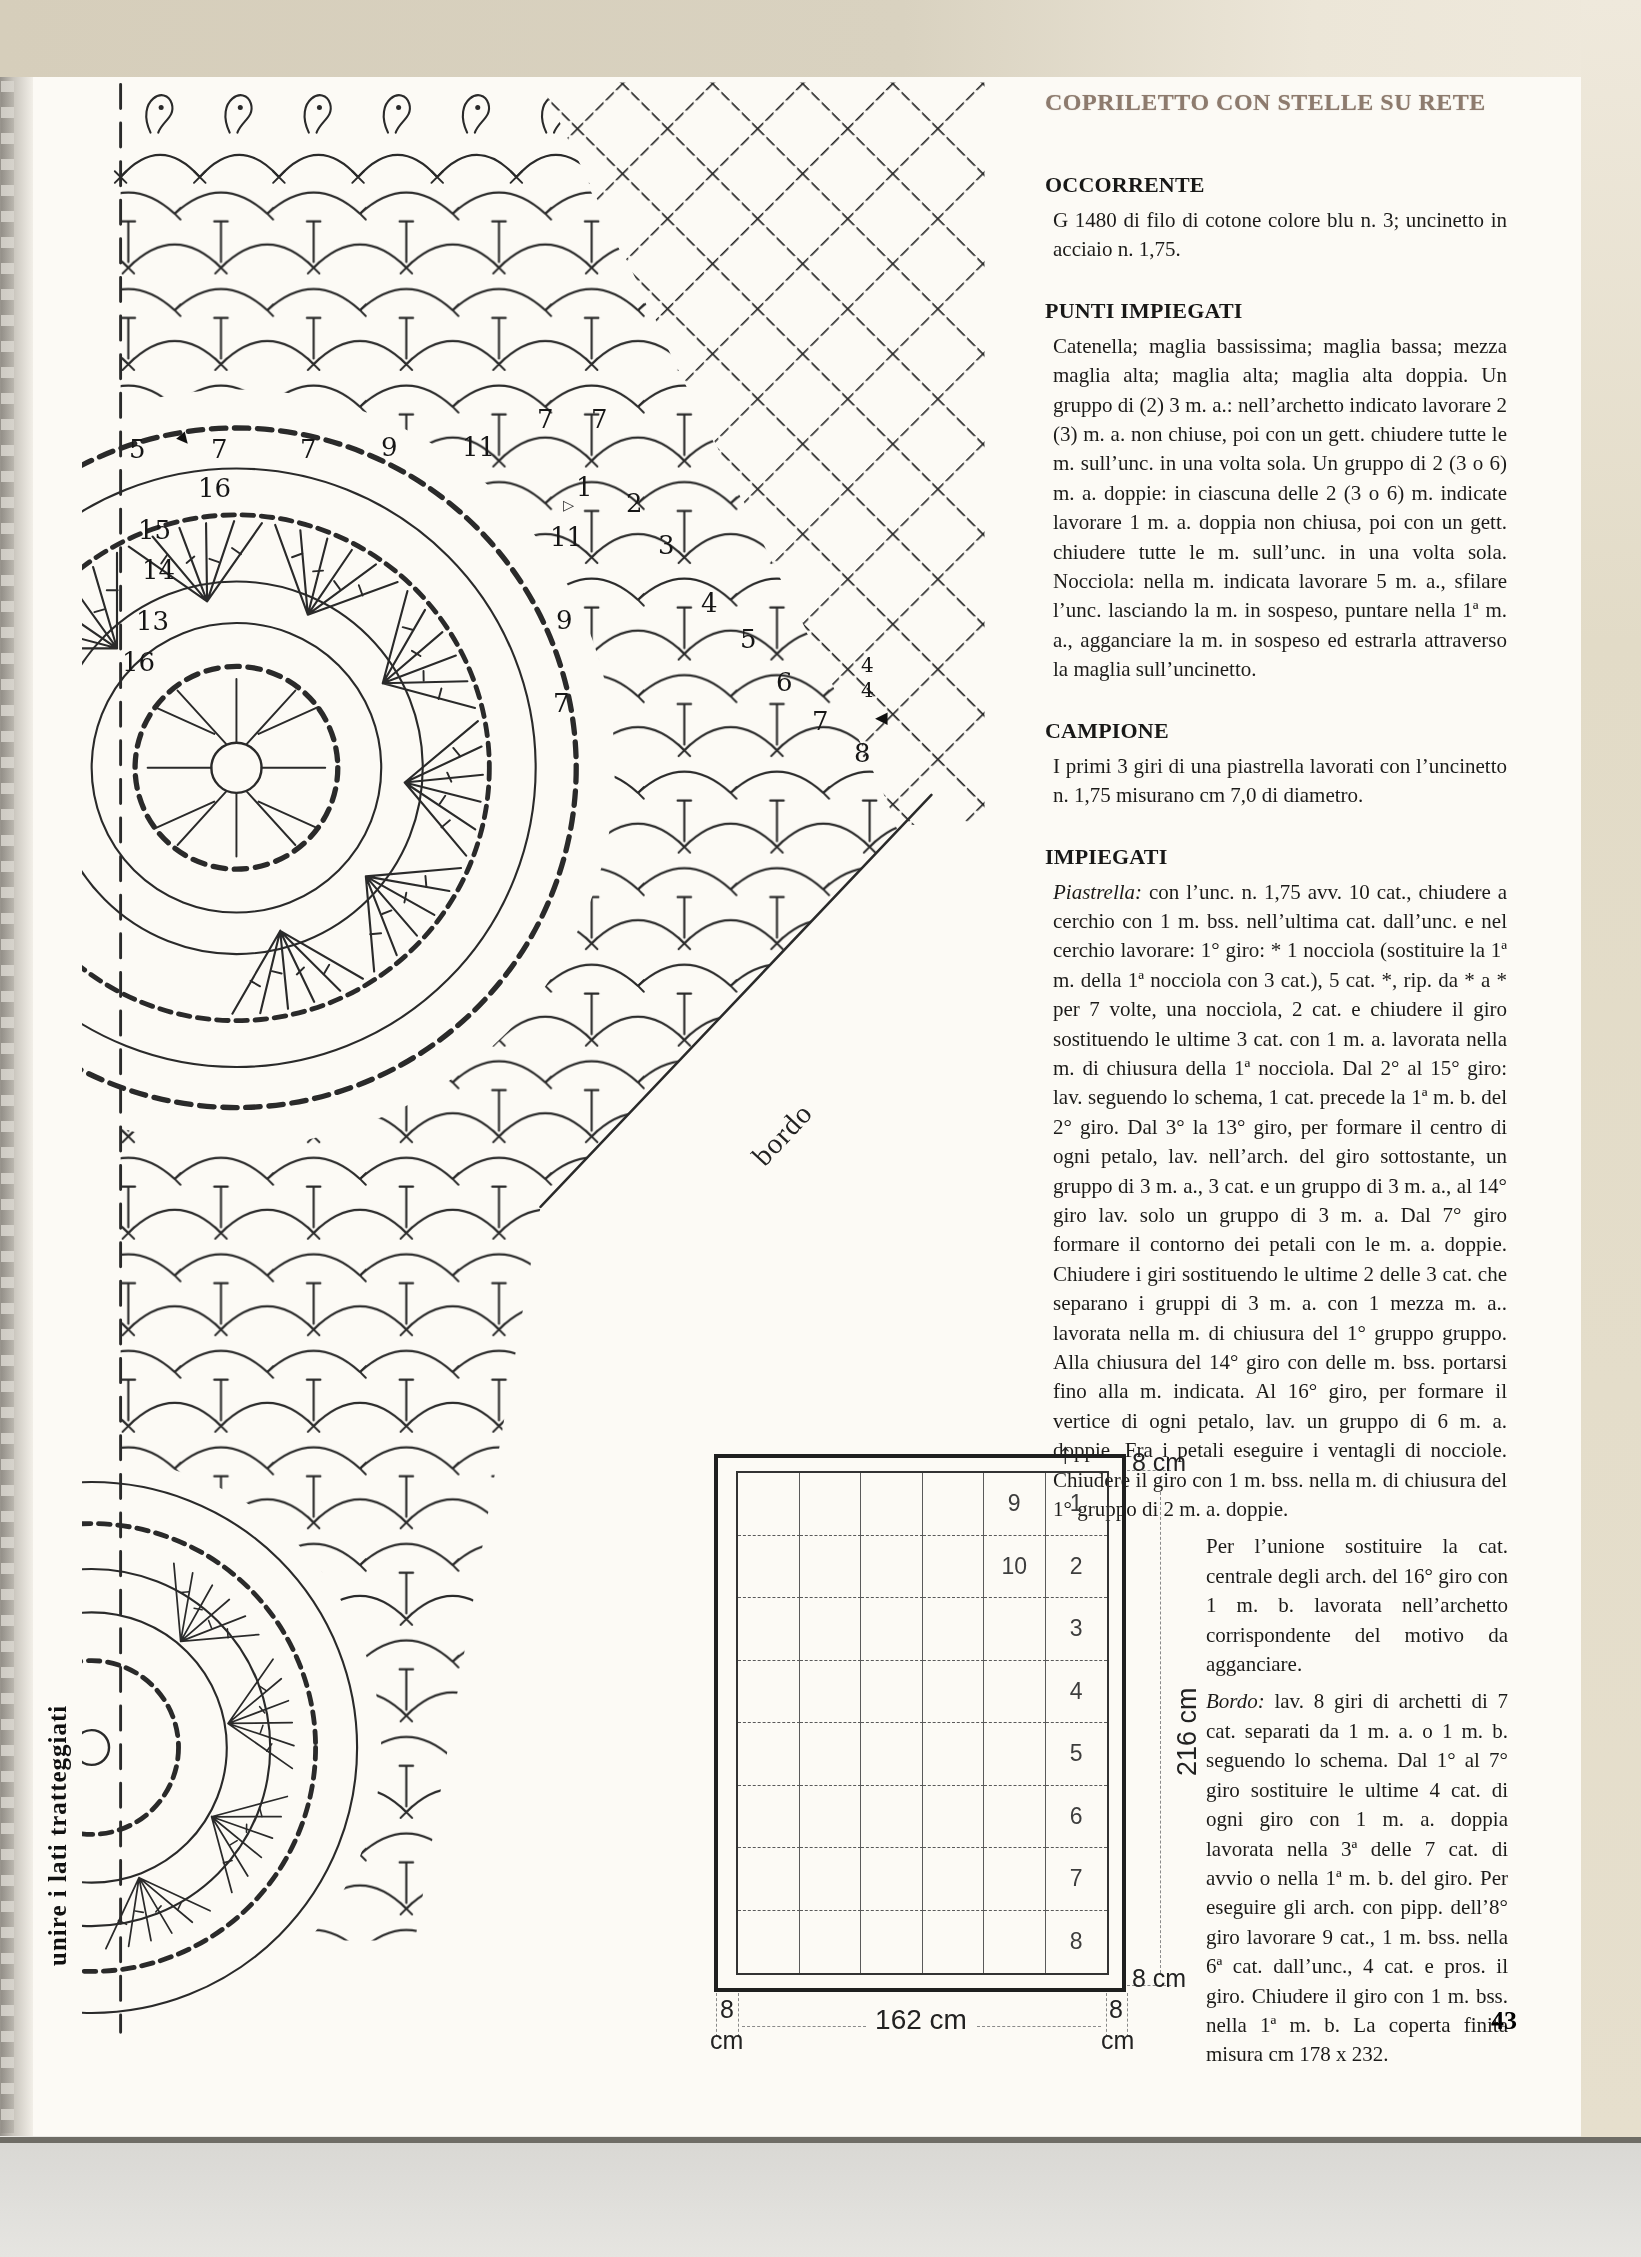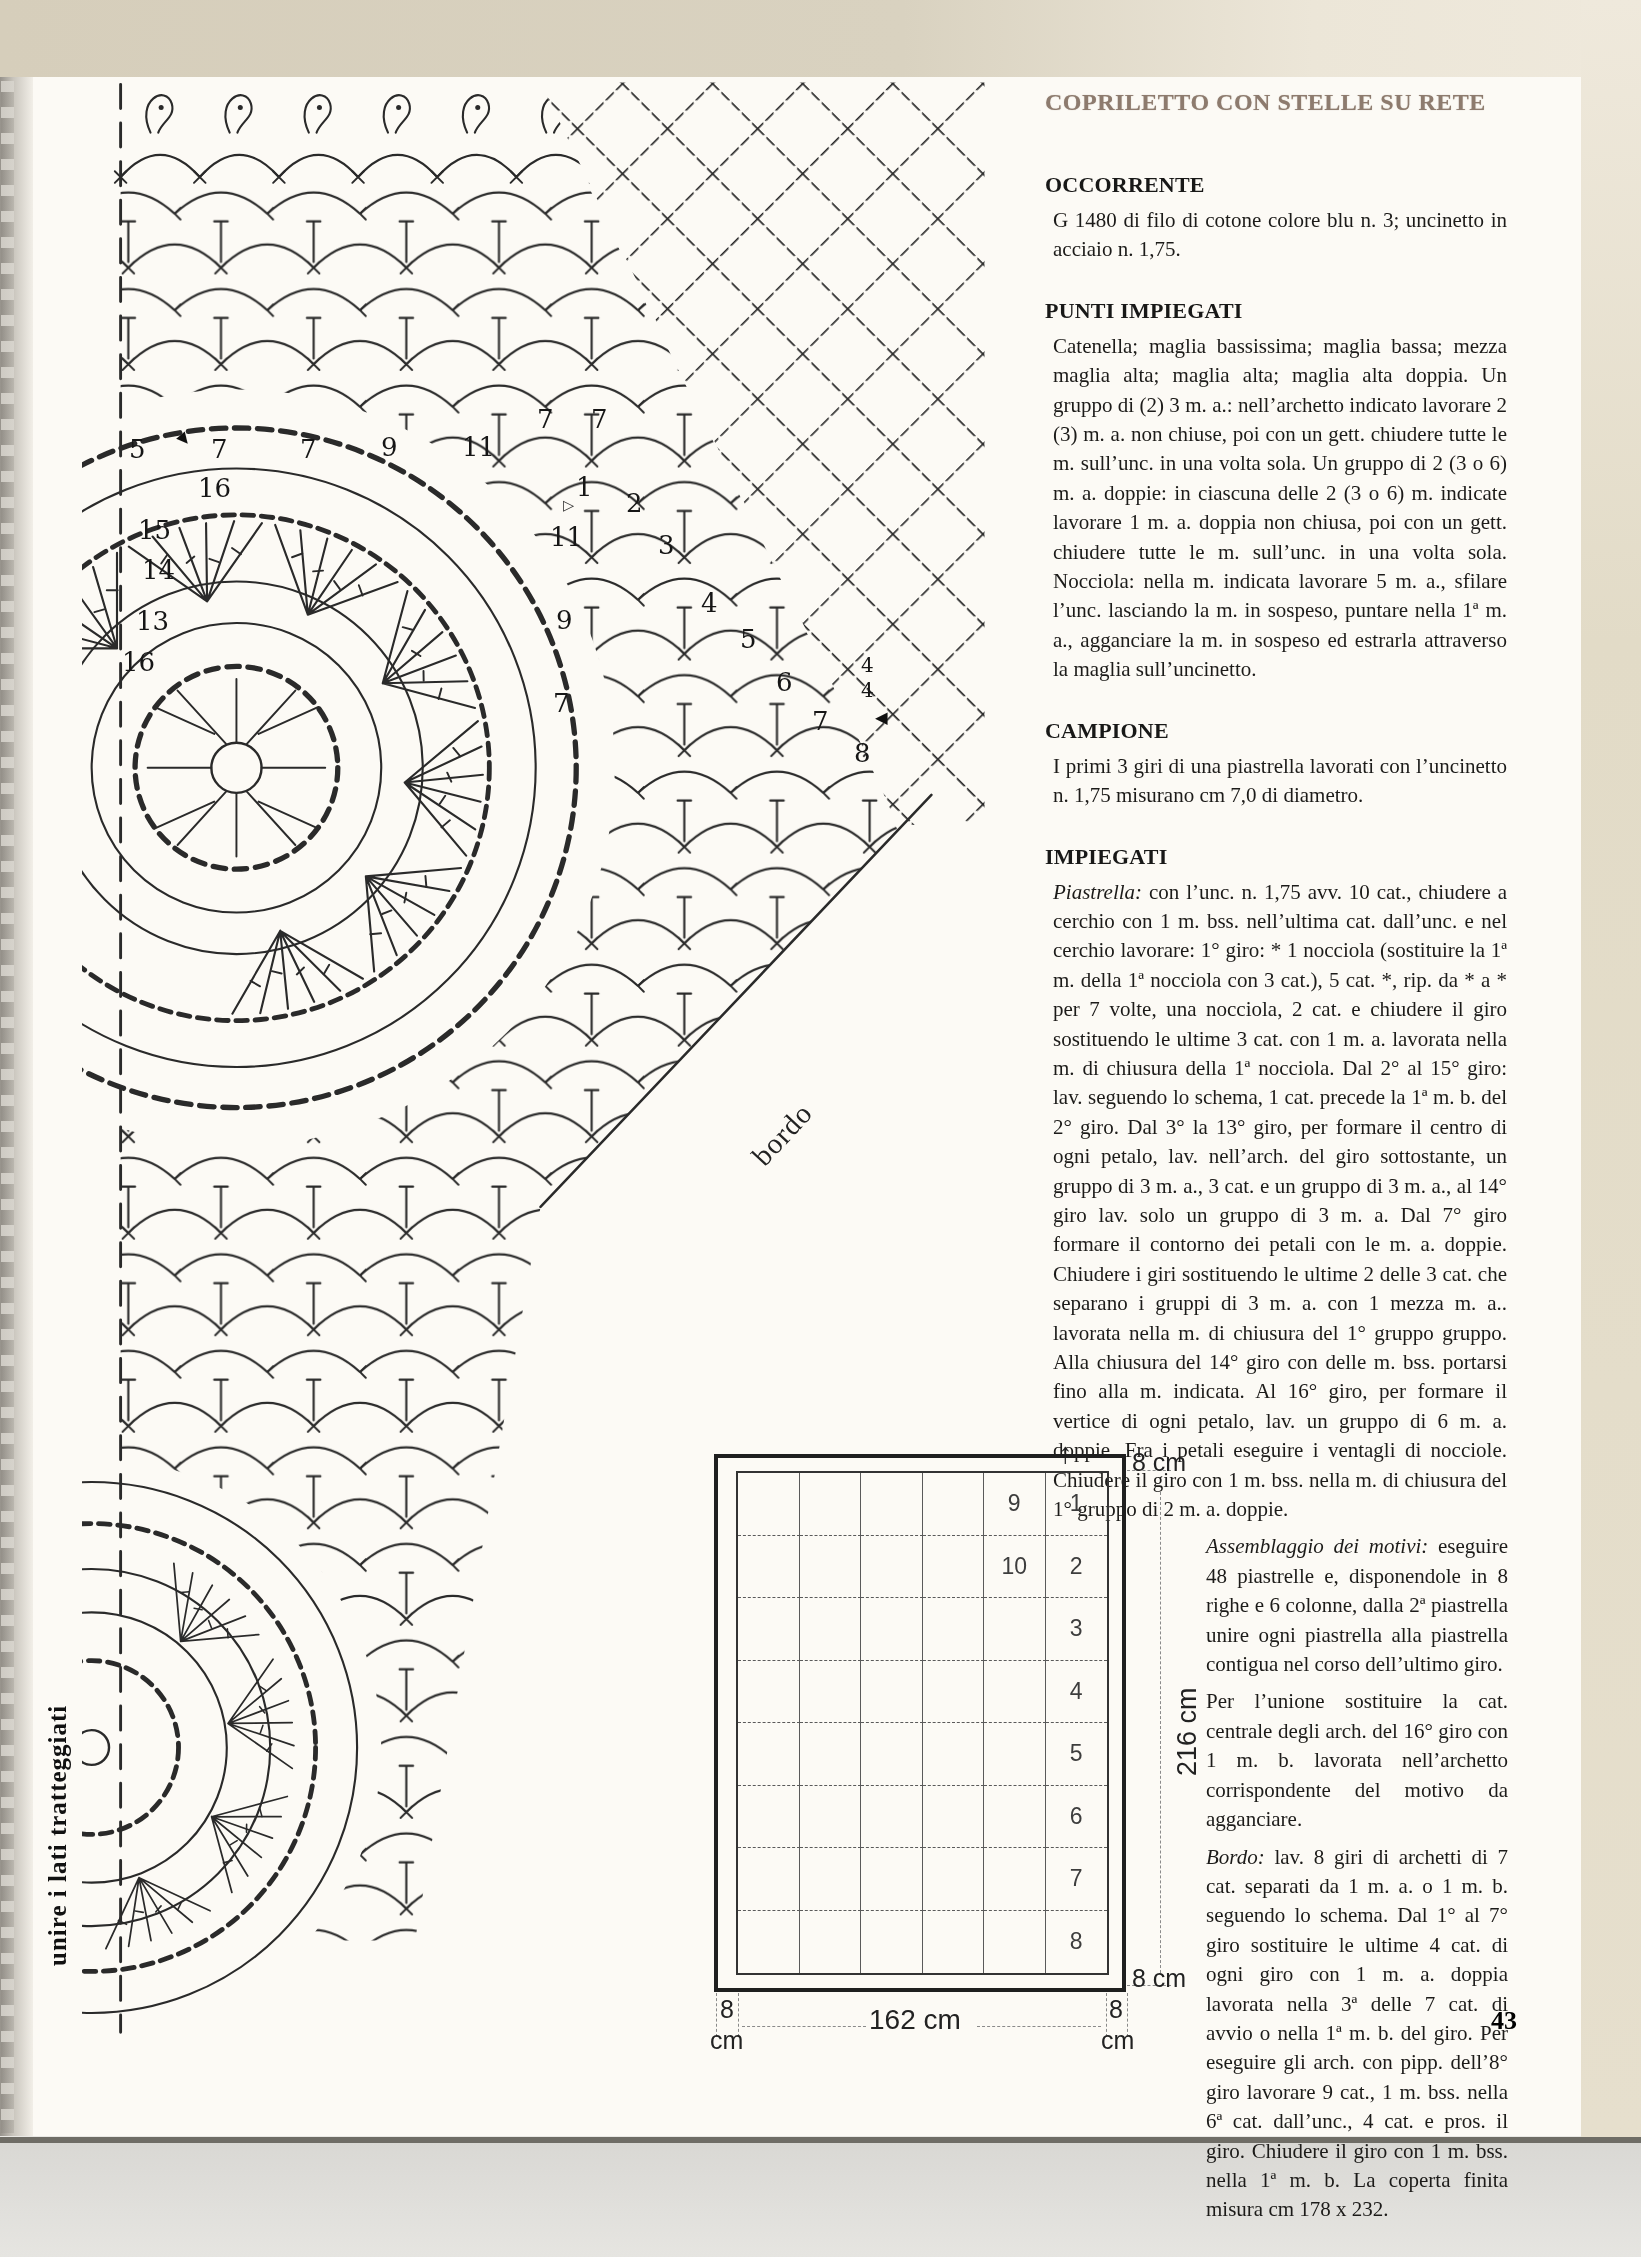--- a/index.html
+++ b/index.html
@@ -186,21 +186,20 @@
   <div class="h3">PUNTI IMPIEGATI</div>
   <p>Catenella; maglia bassissima; maglia bassa; mezza maglia alta; maglia alta; maglia alta doppia. Un gruppo di (2) 3 m. a.: nell’archetto indicato lavorare 2 (3) m. a. non chiuse, poi con un gett. chiudere tutte le m. sull’unc. in una volta sola. Un gruppo di 2 (3 o 6) m. a. doppie: in ciascuna delle 2 (3 o 6) m. indicate lavorare 1 m. a. doppia non chiusa, poi con un gett. chiudere tutte le m. sull’unc. in una volta sola. Nocciola: nella m. indicata lavorare 5 m. a., sfilare l’unc. lasciando la m. in sospeso, puntare nella 1ª m. a., agganciare la m. in sospeso ed estrarla attraverso la maglia sull’uncinetto.</p>
 
   <div class="h3">CAMPIONE</div>
   <p>I primi 3 giri di una piastrella lavorati con l’uncinetto n. 1,75 misurano cm 7,0 di diametro.</p>
 
   <div class="h3">IMPIEGATI</div>
   <p><span class="lead">Piastrella:</span><span> con l’unc. n. 1,75 avv. 10 cat., chiudere a cerchio con 1 m. bss. nell’ultima cat. dall’unc. e nel cerchio lavorare: 1° giro: * 1 nocciola (sostituire la 1ª m. della 1ª nocciola con 3 cat.), 5 cat. *, rip. da * a * per 7 volte, una nocciola, 2 cat. e chiudere il giro sostituendo le ultime 3 cat. con 1 m. a. lavorata nella m. di chiusura della 1ª nocciola. Dal 2° al 15° giro: lav. seguendo lo schema, 1 cat. precede la 1ª m. b. del 2° giro. Dal 3° la 13° giro, per formare il centro di ogni petalo, lav. nell’arch. del giro sottostante, un gruppo di 3 m. a., 3 cat. e un gruppo di 3 m. a., al 14° giro lav. solo un gruppo di 3 m. a. Dal 7° giro formare il contorno dei petali con le m. a. doppie. Chiudere i giri sostituendo le ultime 2 delle 3 cat. che separano i gruppi di 3 m. a. con 1 mezza m. a.. lavorata nella m. di chiusura del 1° gruppo gruppo. Alla chiusura del 14° giro con delle m. bss. portarsi fino alla m. indicata. Al 16° giro, per formare il vertice di ogni petalo, lav. un gruppo di 6 m. a. doppie. Fra i petali eseguire i ventagli di nocciole. Chiudere il giro con 1 m. bss. nella m. di chiusura del 1° gruppo di 2 m. a. doppie.</span></p>
 
   <div class="narrow">
-    <p><span class="lead">Assemblaggio dei motivi:</span><span> eseguire 48 piastrelle e, disponendole in 8 righe e 6 colonne, dalla 2ª piastrella unire ogni piastrella alla piastrella contigua nel corso dell’ultimo giro.</span></p>
     <p>Per l’unione  sostituire la cat. centrale degli arch. del 16° giro con 1 m. b. lavorata nell’archetto corrispondente del motivo da agganciare.</p>
     <p><span class="lead">Bordo:</span><span> lav. 8 giri di archetti di 7 cat. separati da 1 m. a. o 1 m. b. seguendo lo schema. Dal 1° al 7° giro sostituire le ultime 4 cat. di ogni giro con 1 m. a. doppia lavorata nella 3ª delle 7 cat. di avvio o nella 1ª m. b. del giro. Per eseguire gli arch. con pipp. dell’8° giro lavorare 9 cat., 1 m. bss. nella 6ª cat. dall’unc., 4 cat. e pros. il giro. Chiudere il giro con 1 m. bss. nella 1ª m. b. La coperta finita misura cm 178 x 232.</span></p>
   </div>
 </div>
 
 <div class="abs pageno">43</div>
 
 <div class="abs sch-outer"></div>
 <div class="abs sch-grid">
   <div class="cell"></div>
@@ -259,19 +258,19 @@
 <div class="abs dashv" style="left:1160px;top:1492px;height:481px"></div>
 <div class="abs meas m-vert" style="left:1172px;top:1622px;height:154px;font-size:27px">216 cm</div>
 <div class="abs dashh" style="left:1127px;top:1985px;width:44px"></div>
 <div class="abs meas" style="left:1132px;top:1964px;font-size:25px">8 cm</div>
 
 <div class="abs dashv" style="left:716px;top:1993px;height:44px"></div>
 <div class="abs dashv" style="left:738px;top:1993px;height:44px"></div>
 <div class="abs meas" style="left:720px;top:1995px;font-size:25px">8</div>
 <div class="abs meas" style="left:710px;top:2026px;font-size:25px">cm</div>
 <div class="abs dashh" style="left:742px;top:2026px;width:124px"></div>
-<div class="abs meas" style="left:869px;top:2004px;width:104px;text-align:left;font-size:28px">162 cm</div>
+<div class="abs meas" style="left:869px;top:2004px;width:104px;text-align:center;font-size:28px">162 cm</div>
 <div class="abs dashh" style="left:977px;top:2026px;width:124px"></div>
 <div class="abs dashv" style="left:1106px;top:1993px;height:44px"></div>
 <div class="abs dashv" style="left:1127px;top:1993px;height:44px"></div>
 <div class="abs meas" style="left:1109px;top:1995px;font-size:25px">8</div>
 <div class="abs meas" style="left:1101px;top:2026px;font-size:25px">cm</div>
 
 
 </body></html>

